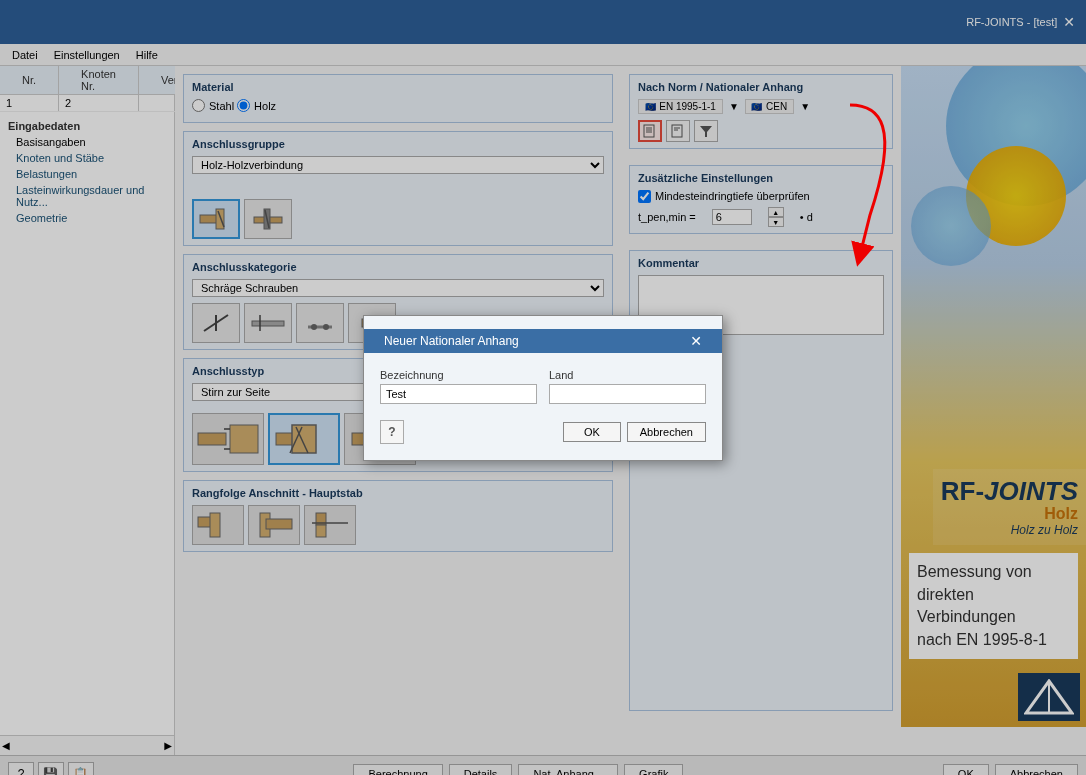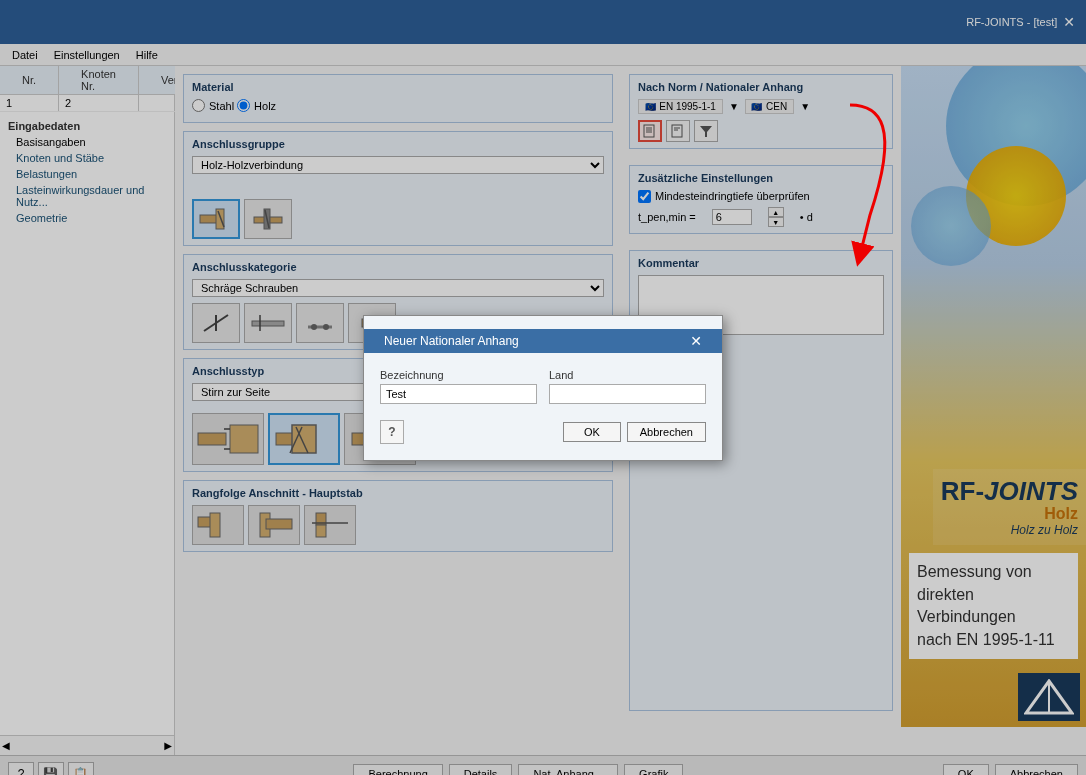--- a/index.html
+++ b/index.html
@@ -350,21 +350,21 @@
         <div style="padding:8px; text-align:right; background:rgba(255,255,255,0.1);">
           <div style="font-size:26px; font-weight:bold; color:#1a3a5c; line-height:1.1;">
             <span style="color:#1a3a5c;">RF-</span><span style="color:#1a3a5c; font-style:italic;">JOINTS</span>
           </div>
           <div style="font-size:16px; font-weight:bold; color:#c8740a; text-align:right;">Holz</div>
           <div style="font-size:12px; color:#1a3a5c; text-align:right; font-style:italic;">Holz zu Holz</div>
         </div>
         <div class="logo-desc">
           <div>Bemessung von direkten</div>
           <div>Verbindungen</div>
-          <div>nach EN 1995-1-11</div>
+          <div>nach EN 1995-8-1</div>
         </div>
         <div class="dlubal-logo">
           <svg width="50" height="36" viewBox="0 0 50 36">
             <polygon points="25,2 48,34 2,34" fill="none" stroke="white" stroke-width="3"></polygon>
             <line x1="25" y1="2" x2="25" y2="34" stroke="white" stroke-width="2"></line>
             <line x1="2" y1="34" x2="48" y2="34" stroke="white" stroke-width="2"></line>
           </svg>
         </div>
       </div>
     </div>

